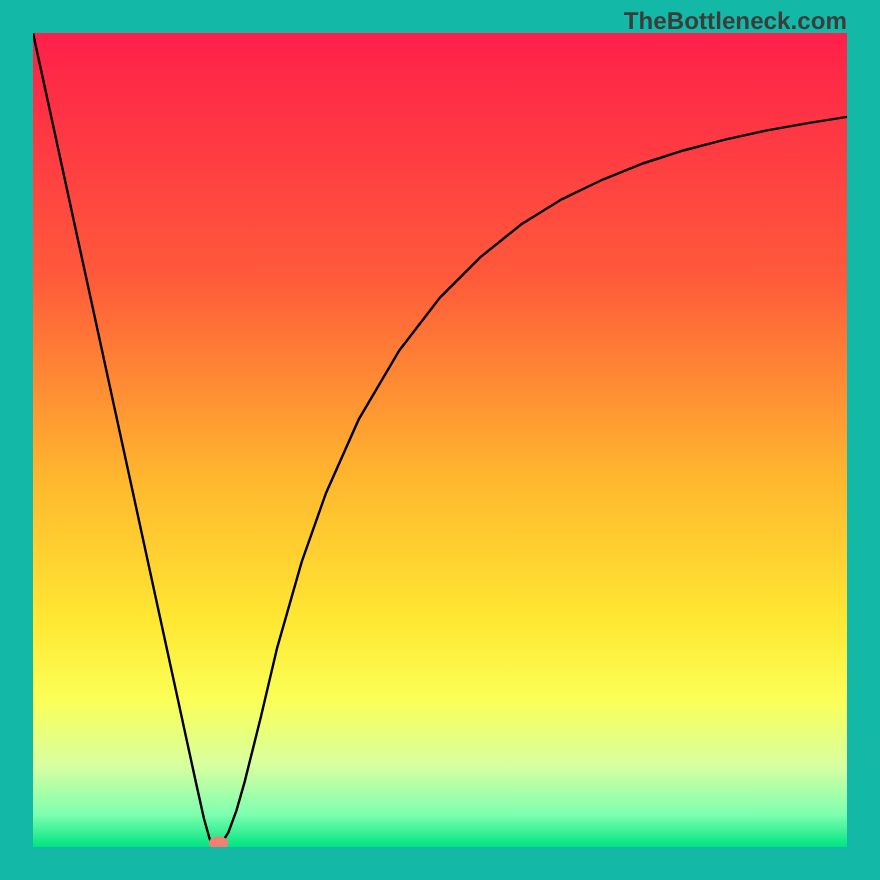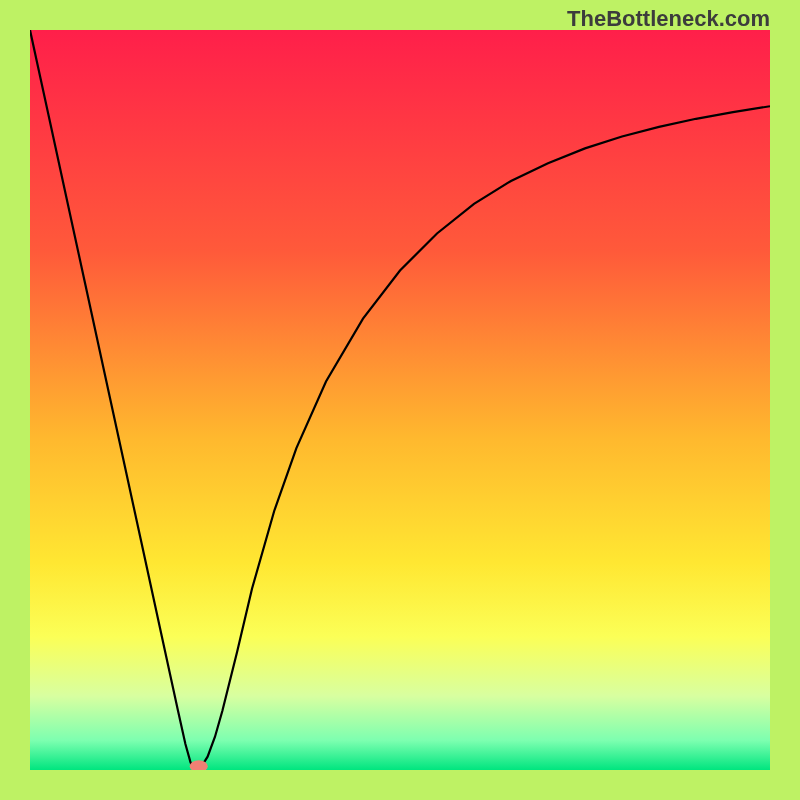--- a/index.html
+++ b/index.html
@@ -7,21 +7,21 @@
     padding: 0;
     width: 800px;
     height: 800px;
     background: black;
     overflow: hidden;
   }
   .chart-container {
     position: relative;
     width: 800px;
     height: 800px;
-    background: #bef264;
+    background: #14b8a6;
   }
   .plot-area {
     position: absolute;
     left: 30px;
     top: 30px;
     width: 740px;
     height: 740px;
   }
   .watermark {
     position: absolute;

